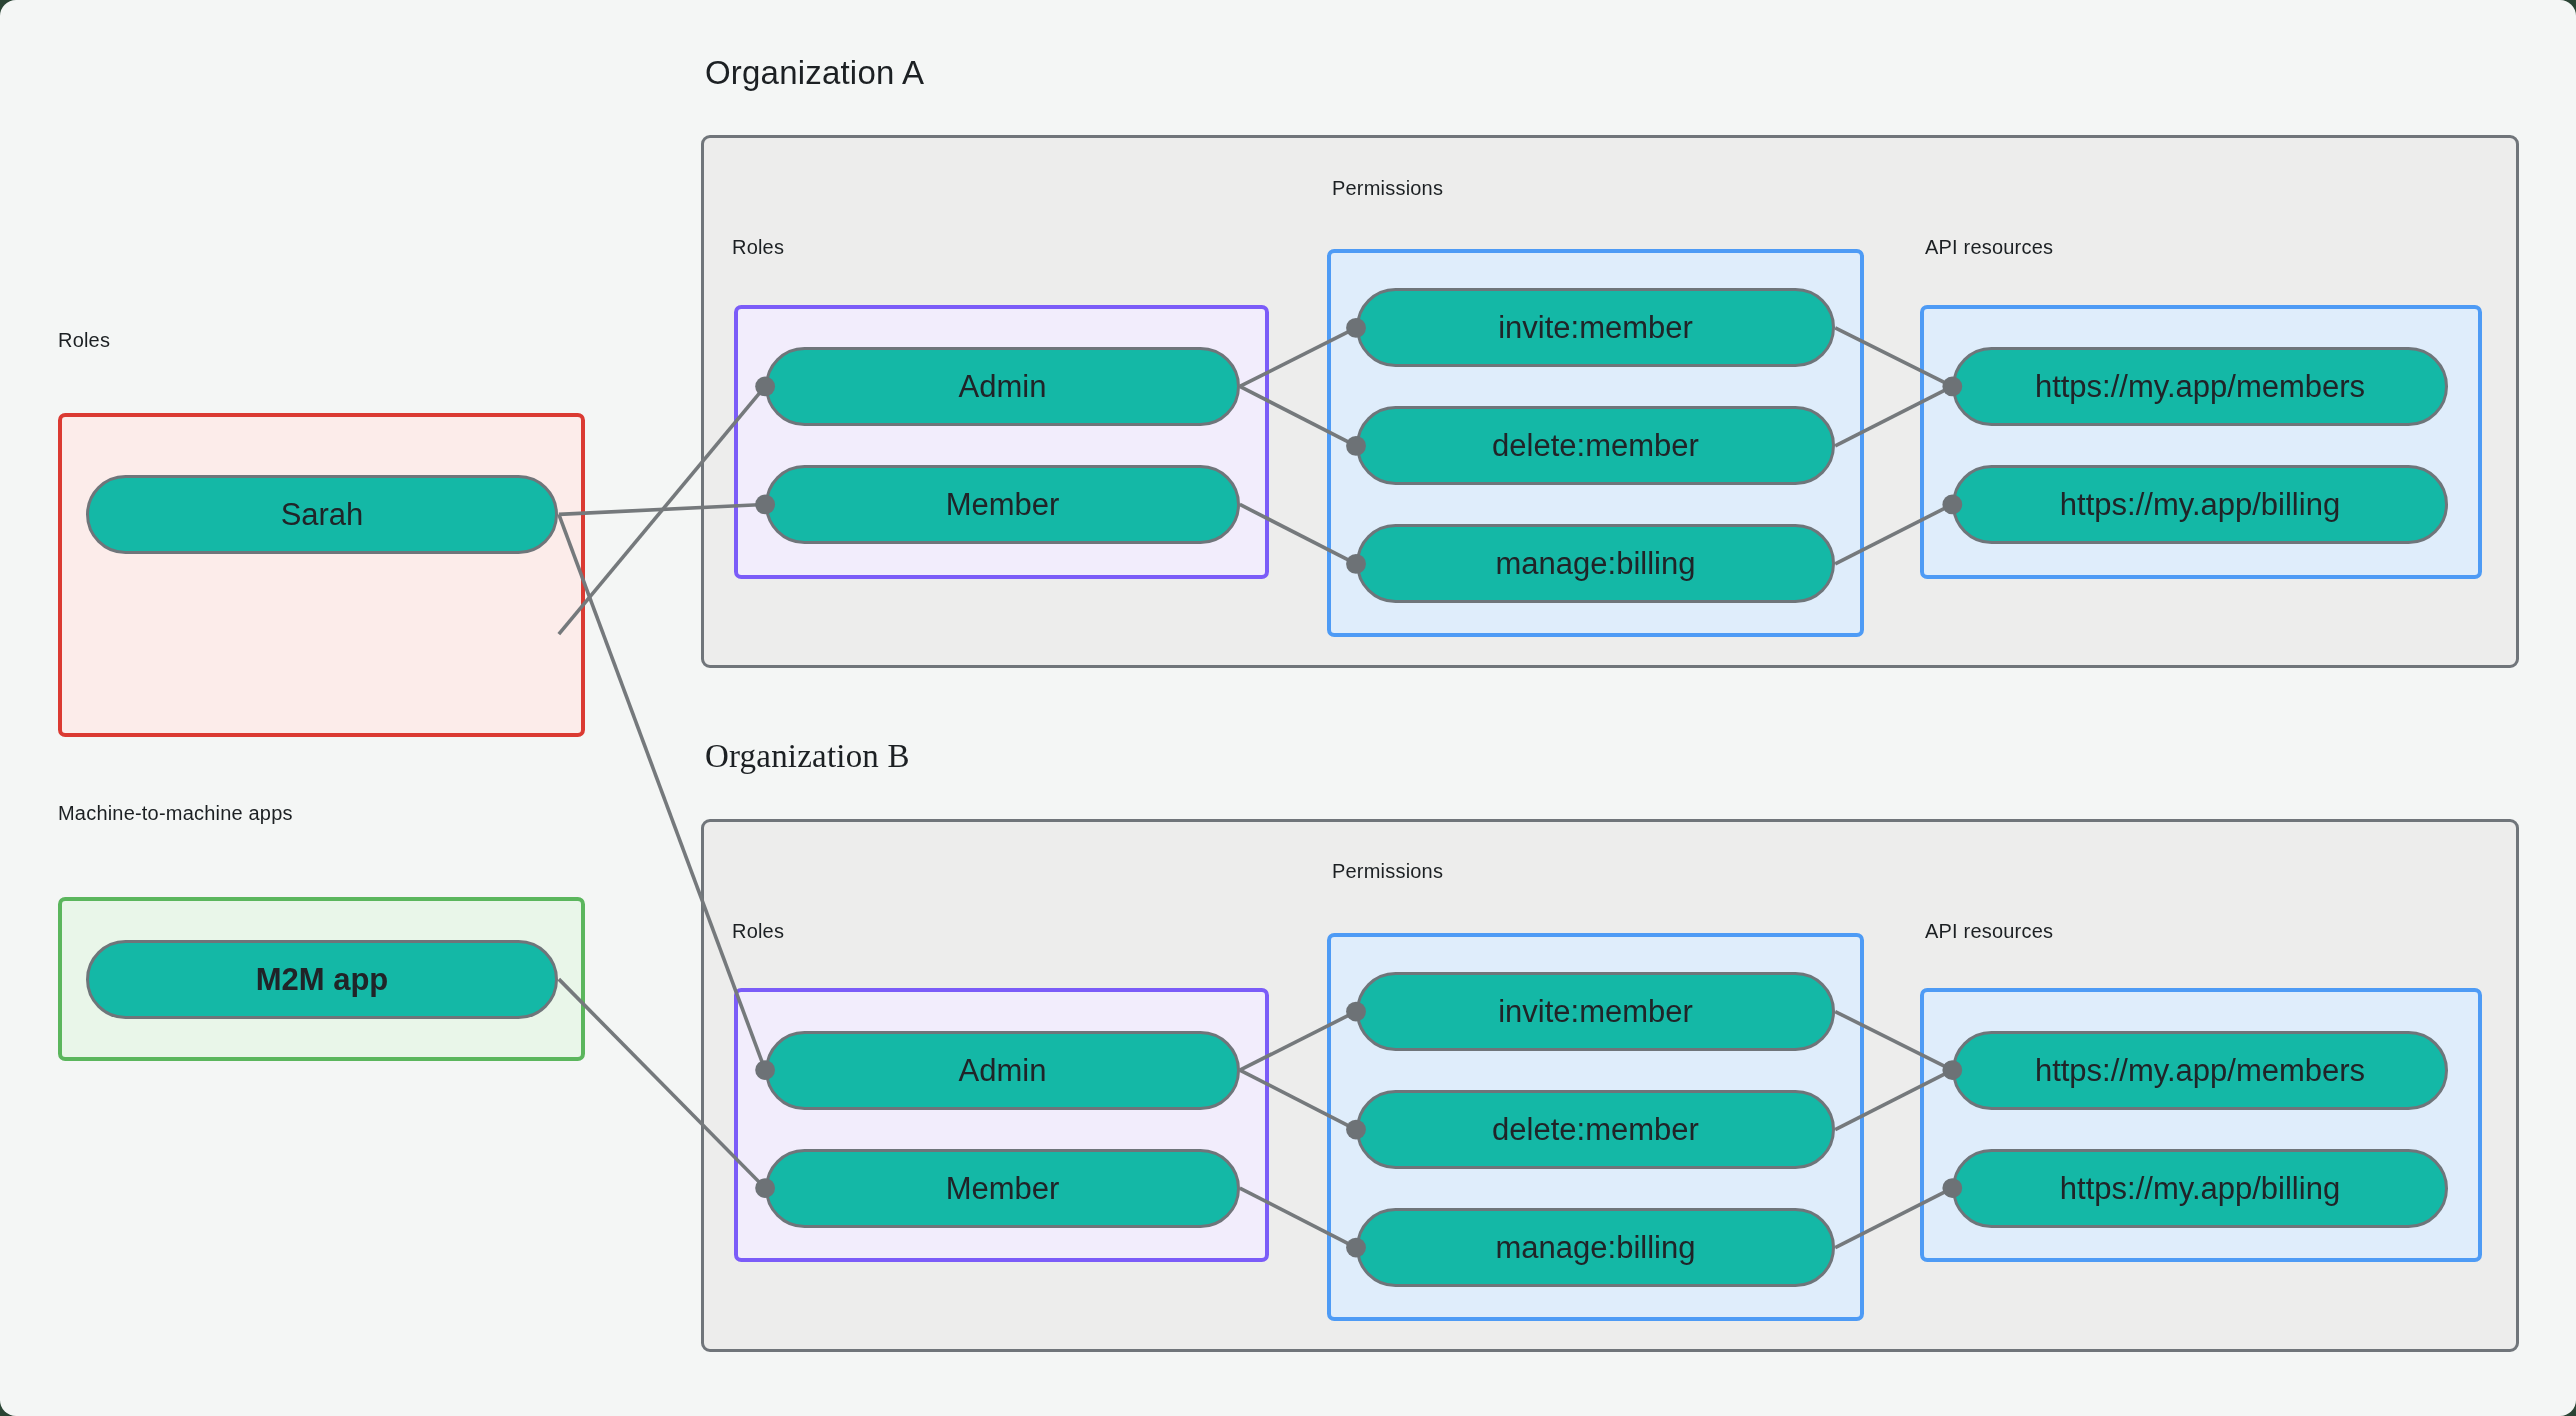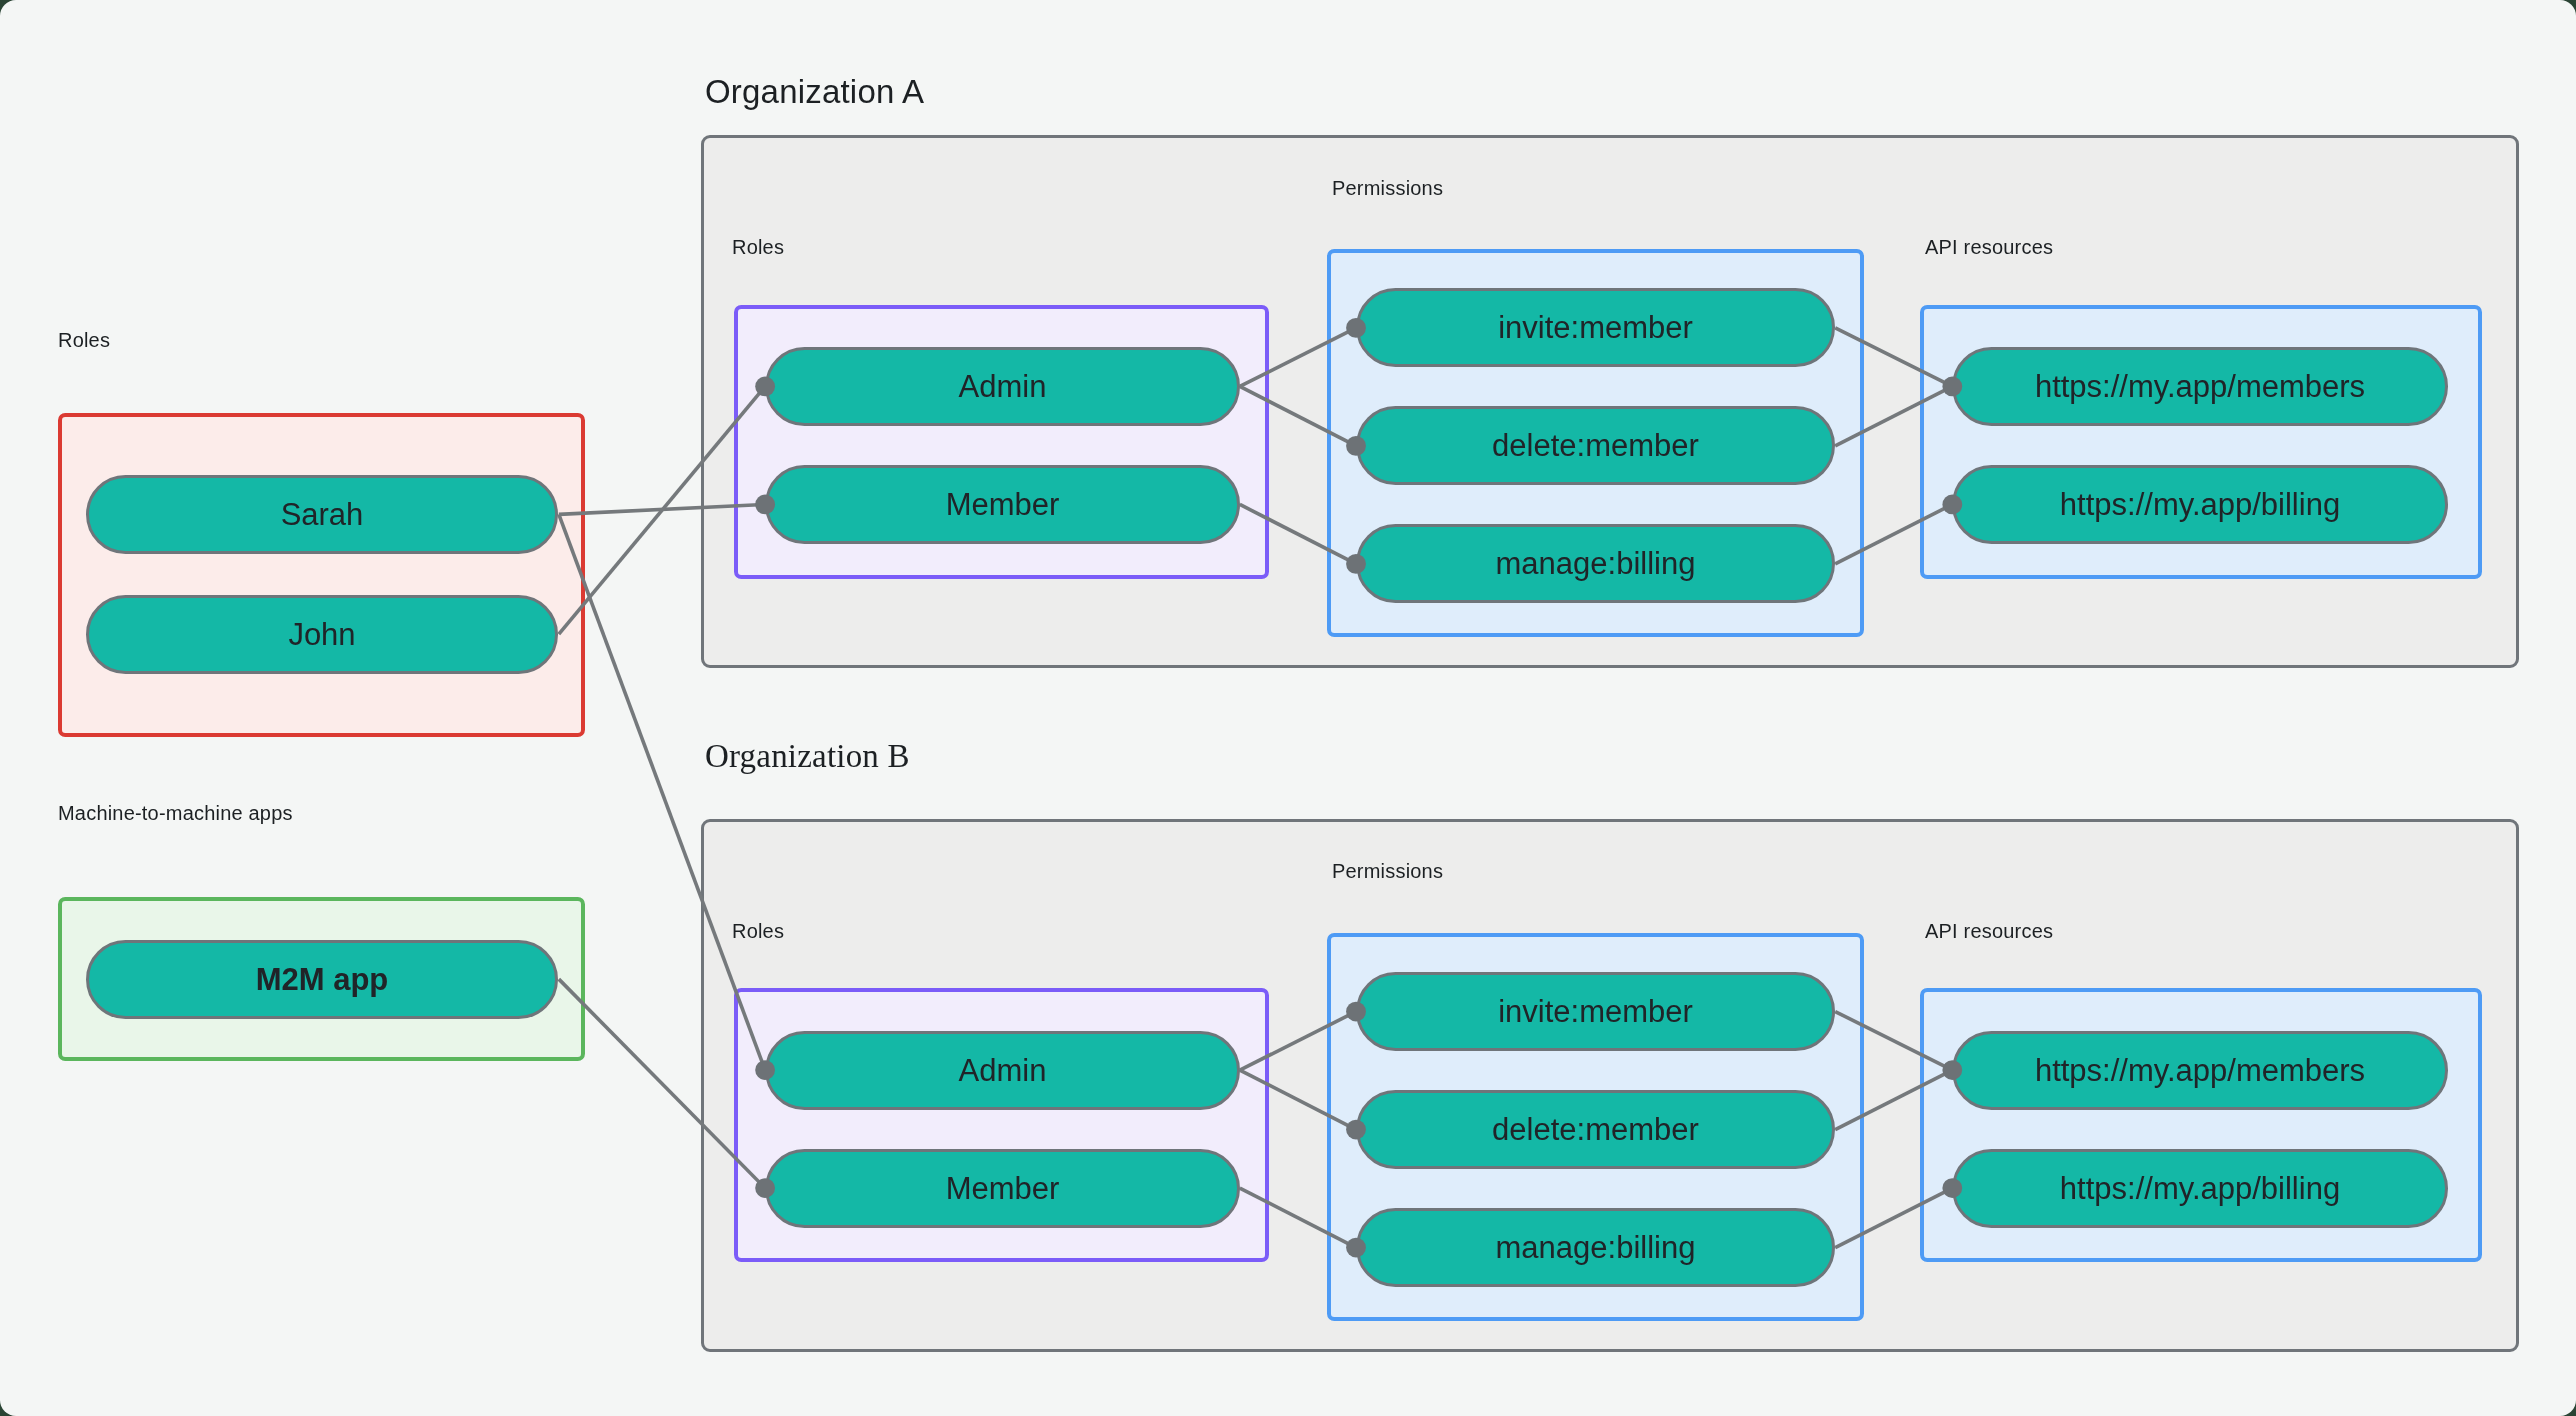--- a/index.html
+++ b/index.html
@@ -42,27 +42,26 @@
   }
 </style>
 </head>
 <body>
 
 <div id="window" style="--page-bg: #f4f6f5; --red-border: #db3a32; --red-fill: #fcecea; --green-border: #5bb65d; --green-fill: #e9f6e9; --purple-border: #7b5cf8; --purple-fill: #f2edfc; --blue-border: #4e9bf5; --blue-fill: #dfedfb; --org-border: #70757a; --org-fill: #ededec; --pill-border: #6f757a;">
 
   <div class="section-label" style="left:58px;top:329px;">Roles</div>
   <div class="group-box box-users" style="left:58px;top:413px;width:527px;height:324px;"></div>
   <div class="pill" style="left:86px;top:475px;width:472px;">Sarah</div>
-  <div class="pill" style="left:86px;top:595px;width:472px;">John</div>
 
   <div class="section-label" style="left:58px;top:802px;">Machine-to-machine apps</div>
   <div class="group-box box-m2m" style="left:58px;top:897px;width:527px;height:164px;"></div>
   <div class="pill" style="left:86px;top:940px;width:472px;font-weight:bold;">M2M app</div>
 
-  <div class="section-label" style="left:705px;top:54px;font-size:33px;margin-top:19px;">Organization A</div>
+  <div class="section-label" style="left:705px;top:54px;font-size:33px;">Organization A</div>
   <div class="group-box box-org" style="left:701px;top:135px;width:1818px;height:533px;"></div>
 
   <div class="section-label" style="left:732px;top:236px;">Roles</div>
   <div class="group-box box-roles" style="left:734px;top:305px;width:535px;height:274px;"></div>
   <div class="pill" style="left:765px;top:347px;width:475px;">Admin</div>
   <div class="pill" style="left:765px;top:465px;width:475px;">Member</div>
 
   <div class="section-label" style="left:1332px;top:177px;">Permissions</div>
   <div class="group-box box-blue" style="left:1327px;top:249px;width:537px;height:388px;"></div>
   <div class="pill" style="left:1356px;top:288px;width:479px;">invite:member</div>

